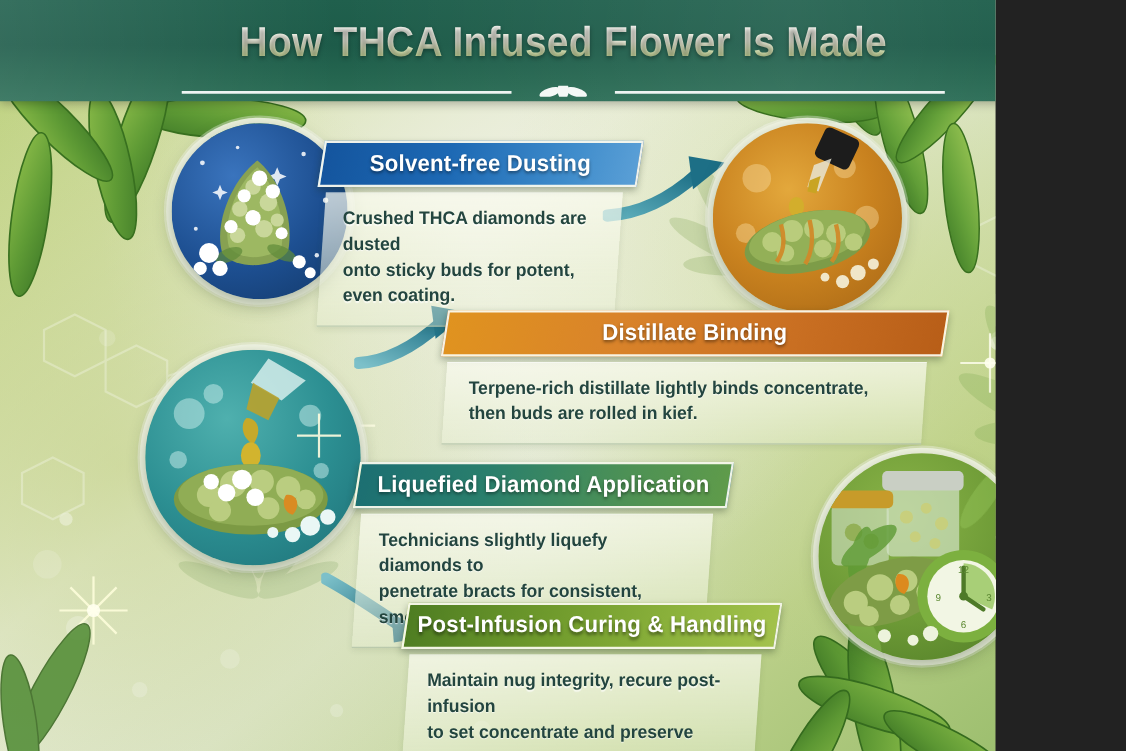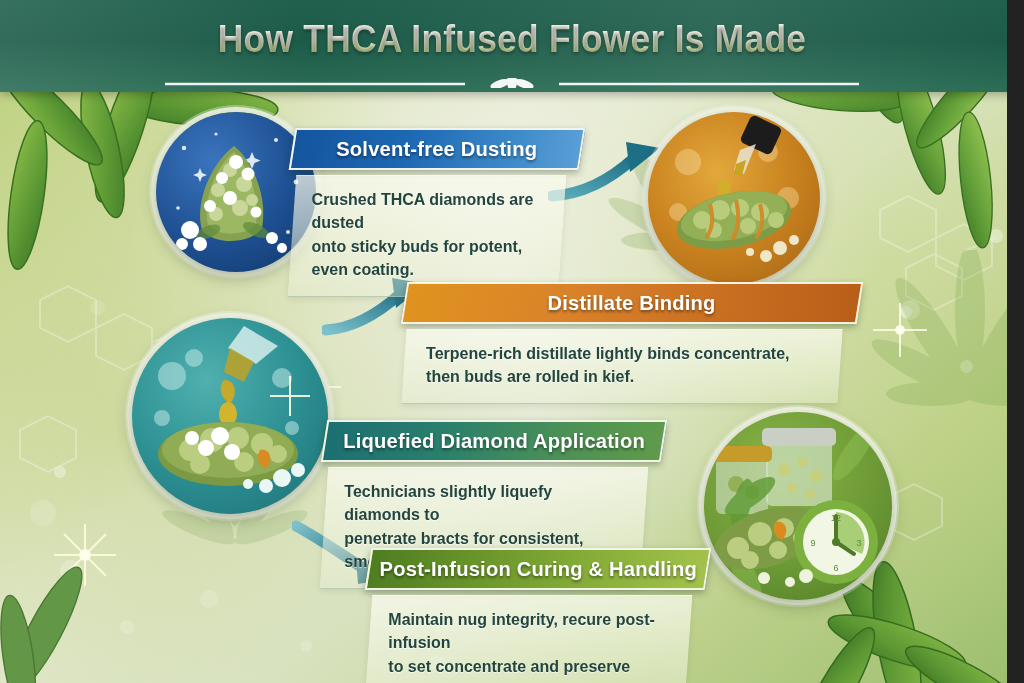--- a/index.html
+++ b/index.html
@@ -1,20 +1,20 @@
 <!DOCTYPE html>
 <html><head>
 <meta charset="utf-8">
 <title>How THCA Infused Flower Is Made</title>
 <style>
   html,body{margin:0;padding:0;background:#222;}
   body{font-family:"Liberation Sans",sans-serif;}
 
   .poster{
-    position:relative;width:1007px;height:683px;overflow:hidden;
+    position:relative;width:905px;height:683px;overflow:hidden;
     background:
       radial-gradient(circle at 12% 62%, rgba(190,205,120,.55) 0%, rgba(190,205,120,0) 42%),
       radial-gradient(circle at 88% 38%, rgba(200,215,130,.45) 0%, rgba(200,215,130,0) 40%),
       radial-gradient(circle at 50% 30%, rgba(238,240,225,.85) 0%, rgba(238,240,225,0) 55%),
       linear-gradient(140deg,#b9cf77 0%,#cfdca0 18%,#e8eddb 40%,#dfe7cf 58%,#bcd08a 80%,#9dbf6f 100%);
   }
 
   
   .bg-hex{position:absolute;inset:0;opacity:.5;}
   .bg-leafmark{position:absolute;opacity:.22;}
@@ -458,21 +458,21 @@
       <span>Liquefied Diamond Application</span>
     </div>
     <div class="body-card" style="width:320px;">
       <p>
         <span class="ln">Technicians slightly liquefy diamonds to</span>
         <span class="ln">penetrate bracts for consistent, smooth burn.</span>
       </p>
     </div>
   </div>
 
-  <div class="photo-circle" style="left:704px;top:412px;width:188px;height:188px;">
+  <div class="photo-circle" style="left:744px;top:412px;width:188px;height:188px;">
     <div class="inner" style="background:radial-gradient(circle at 40% 30%, #8ab448 0%, #6d9a36 55%, #4f7b26 100%);">
       <svg width="188" height="188" viewBox="0 0 188 188">
         <g opacity=".35" fill="#9ecf63">
           <ellipse cx="150" cy="40" rx="10" ry="34" transform="rotate(35 150 40)"></ellipse>
           <ellipse cx="40" cy="160" rx="10" ry="30" transform="rotate(-30 40 160)"></ellipse>
         </g>
         <g>
           <rect x="62" y="28" width="66" height="66" rx="6" fill="#d9e6d0" opacity=".65"></rect>
           <rect x="58" y="16" width="74" height="18" rx="5" fill="#c9cfc4"></rect>
           <g fill="#c9cf7a" opacity=".9">

